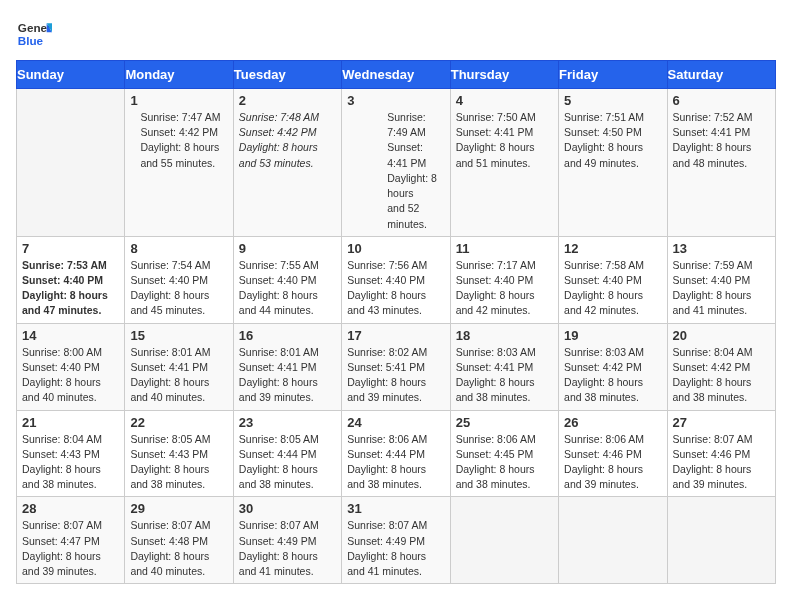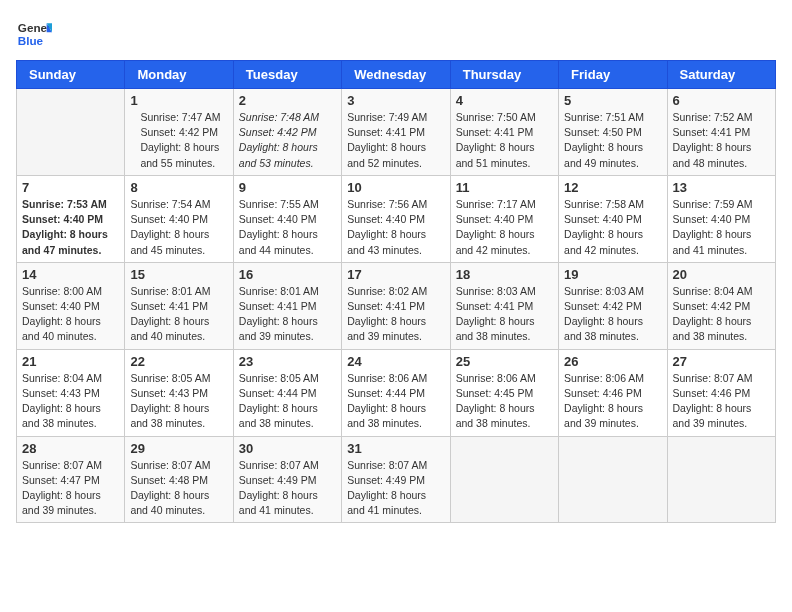--- a/index.html
+++ b/index.html
@@ -38,21 +38,21 @@
       color: #444;
     }
     table {
       width: 100%;
       border-collapse: collapse;
       font-size: 11px;
     }
     thead th {
       background-color: #2563eb;
       color: #fff;
-      padding: 6px 12px;
+      padding: 6px 0;
       text-align: left;
       font-size: 13px;
       font-weight: 600;
       border: 1px solid #1d4ed8;
     }
     tbody td {
       border: 1px solid #ccc;
       vertical-align: top;
       padding: 4px 5px;
       width: calc(100% / 7);
@@ -120,21 +120,21 @@
         </td>
         <td>
           <span class="day-num">2</span>
           <div class="day-info" style="white-space: pre-line; font-style: italic;">Sunrise: 7:48 AM
 Sunset: 4:42 PM
 Daylight: 8 hours
 and 53 minutes.</div>
         </td>
         <td>
           <span class="day-num">3</span>
-          <div class="day-info" style="white-space: pre-line;">Sunrise: 7:49 AM
+          <div class="day-info" style="white-space: pre-line; margin-left: 40px;">Sunrise: 7:49 AM
 Sunset: 4:41 PM
 Daylight: 8 hours
 and 52 minutes.</div>
         </td>
         <td>
           <span class="day-num">4</span>
           <div class="day-info" style="white-space: pre-line;">Sunrise: 7:50 AM
 Sunset: 4:41 PM
 Daylight: 8 hours
 and 51 minutes.</div>
@@ -223,21 +223,21 @@
         <td>
           <span class="day-num">16</span>
           <div class="day-info" style="white-space: pre-line;">Sunrise: 8:01 AM
 Sunset: 4:41 PM
 Daylight: 8 hours
 and 39 minutes.</div>
         </td>
         <td>
           <span class="day-num">17</span>
           <div class="day-info" style="white-space: pre-line;">Sunrise: 8:02 AM
-Sunset: 4:41 PM
+Sunset: 5:41 PM
 Daylight: 8 hours
 and 39 minutes.</div>
         </td>
         <td>
           <span class="day-num">18</span>
           <div class="day-info" style="white-space: pre-line;">Sunrise: 8:03 AM
 Sunset: 4:41 PM
 Daylight: 8 hours
 and 38 minutes.</div>
         </td>

